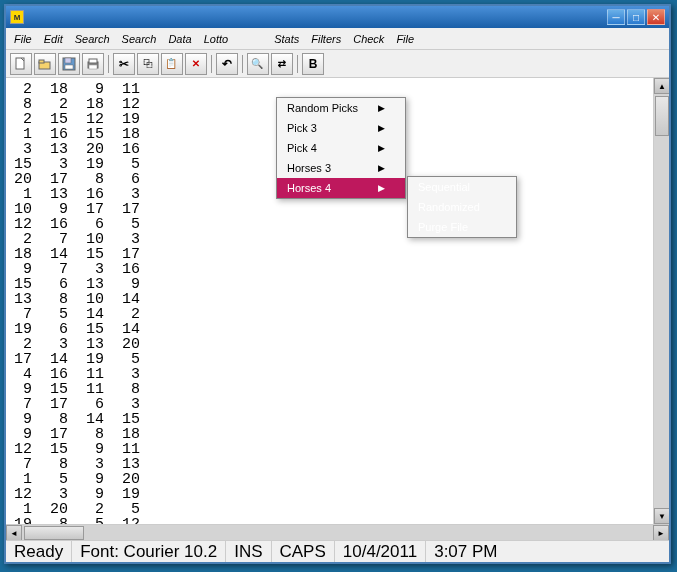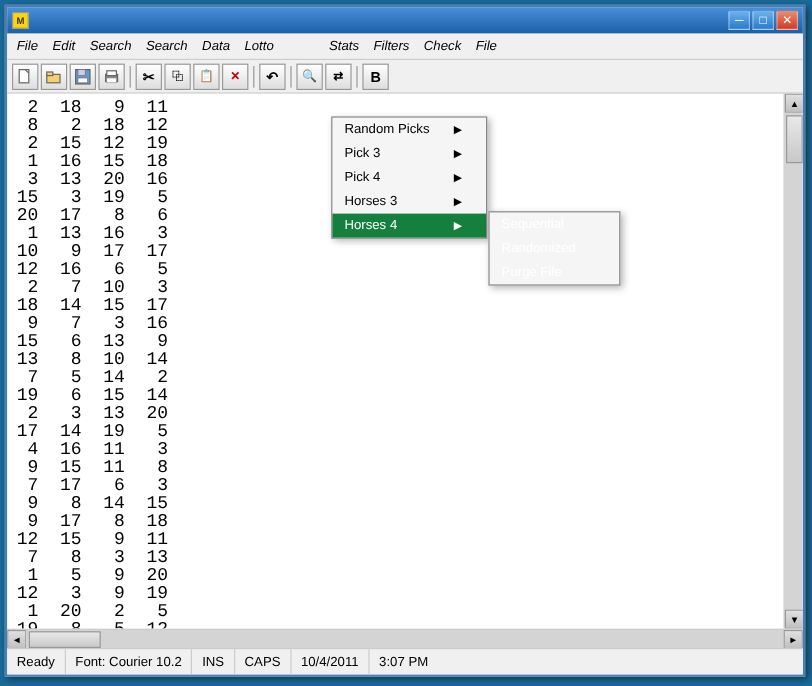--- a/index.html
+++ b/index.html
@@ -224,21 +224,21 @@
       margin: 1px 2px;
     }
 
     
     .status-bar {
       height: 22px;
       background: #f0f0f0;
       border-top: 1px solid #ccc;
       display: flex;
       align-items: center;
-      font-size: 11px;
+      font-size: 17px;
       flex-shrink: 0;
     }
     .status-section {
       padding: 0 8px;
       height: 100%;
       display: flex;
       align-items: center;
       border-right: 1px solid #ccc;
     }
     .status-section:last-child {
@@ -254,21 +254,21 @@
     .dropdown-item {
       padding: 3px 20px 3px 10px;
       cursor: pointer;
       display: flex;
       align-items: center;
       justify-content: space-between;
       font-size: 11px;
       height: 20px;
     }
     .dropdown-item:hover, .dropdown-item.active-item {
-      background: #15803d;
+      background: #be185d;
       color: white;
       justify-content: space-between;
     }
     .dropdown-item .arrow {
       font-size: 9px;
     }
 
     
     .dig-menu {
       position: absolute;

